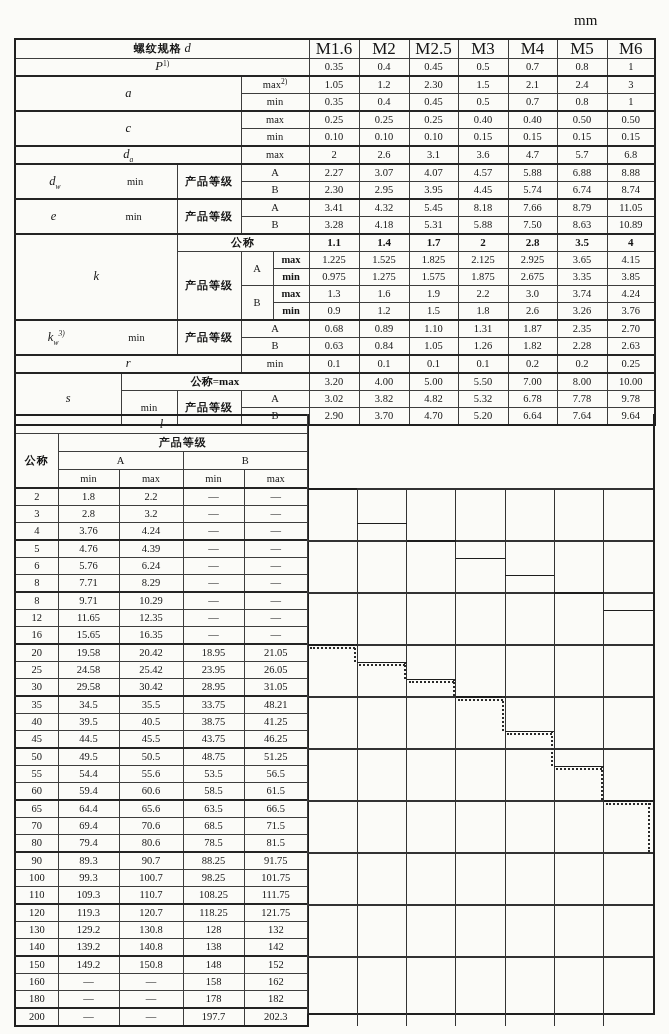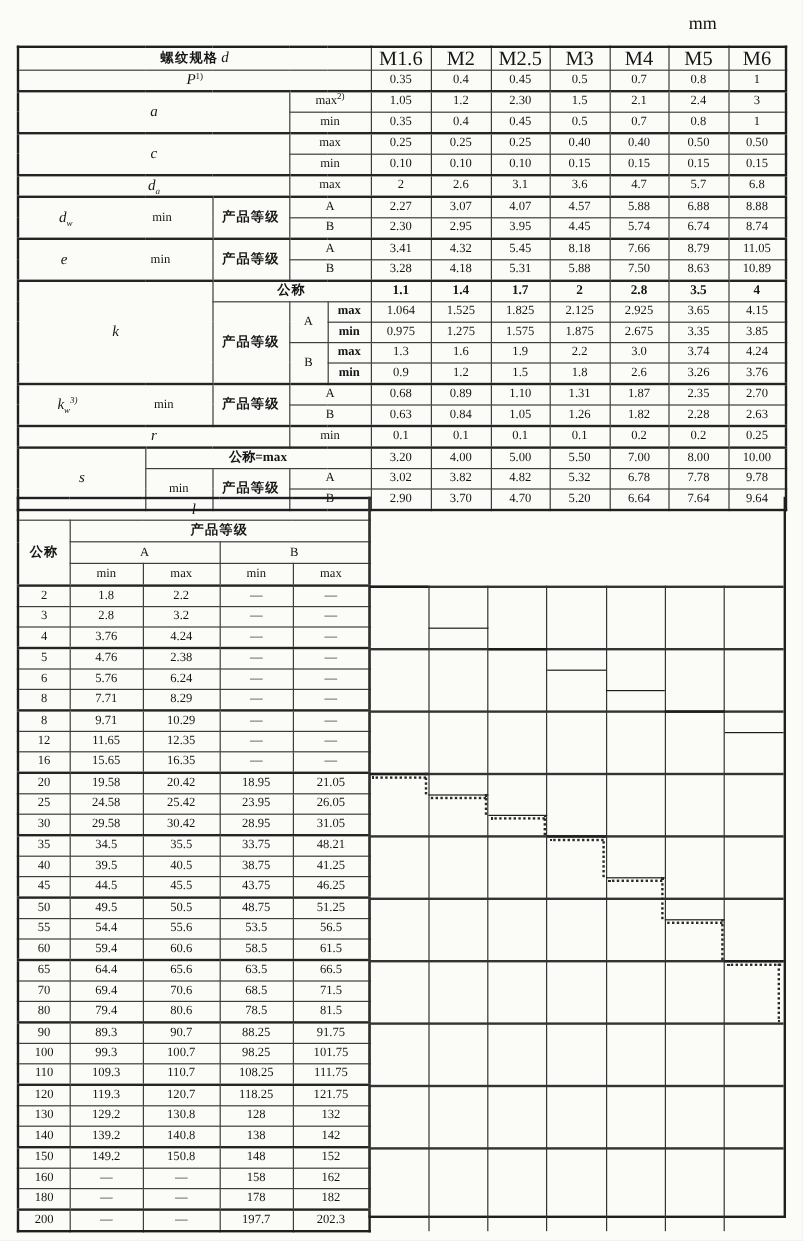--- a/index.html
+++ b/index.html
@@ -199,21 +199,21 @@
           <td class="v">1.7</td>
           <td class="v">2</td>
           <td class="v">2.8</td>
           <td class="v">3.5</td>
           <td class="v">4</td>
     </tr>
     <tr>
       <td rowspan="4" class="cjk">产品等级</td>
       <td rowspan="2" class="eng">A</td>
       <td class="eng" style="font-weight:bold">max</td>
-      <td class="v">1.064</td>
+      <td class="v">1.225</td>
           <td class="v">1.525</td>
           <td class="v">1.825</td>
           <td class="v">2.125</td>
           <td class="v">2.925</td>
           <td class="v">3.65</td>
           <td class="v">4.15</td>
     </tr>
     <tr>
       <td class="eng" style="font-weight:bold">min</td>
       <td class="v">0.975</td>
@@ -364,21 +364,21 @@
         <tr>
           <td>4</td>
           <td>3.76</td>
           <td>4.24</td>
           <td>—</td>
           <td>—</td>
         </tr>
         <tr class="grp">
           <td>5</td>
           <td>4.76</td>
-          <td>2.38</td>
+          <td>4.39</td>
           <td>—</td>
           <td>—</td>
         </tr>
         <tr>
           <td>6</td>
           <td>5.76</td>
           <td>6.24</td>
           <td>—</td>
           <td>—</td>
         </tr>

